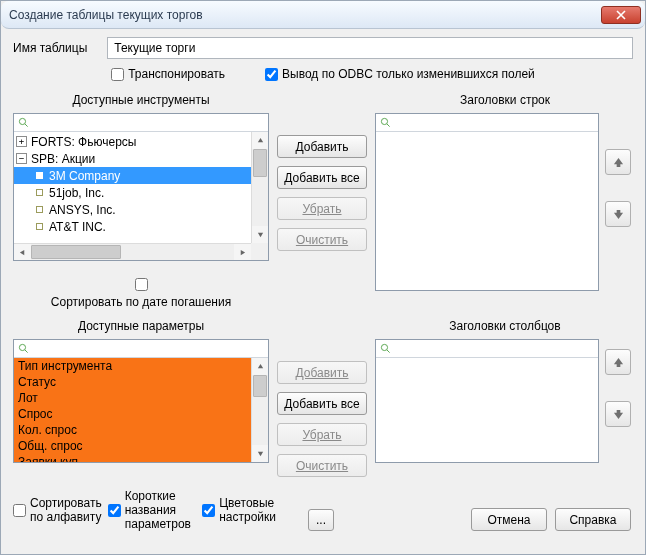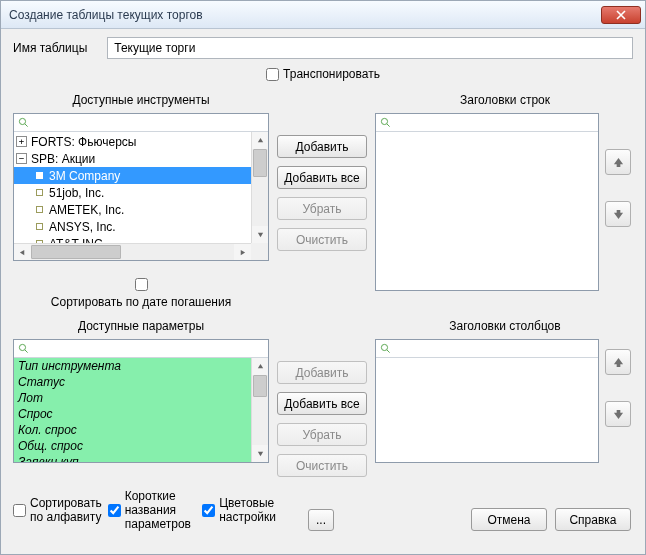--- a/index.html
+++ b/index.html
@@ -1,19 +1,19 @@
 <!DOCTYPE html>
 <html><head>
 <meta charset="utf-8">
 <style>
   * { box-sizing: border-box; }
   html, body { margin: 0; padding: 0; font-family: "Segoe UI", Tahoma, sans-serif; font-size: 12px; color: #000; }
   body { background: #fff; }
   .window { width: 646px; height: 555px; background: #f0f0f0; border: 1px solid #9ca8b6; position: relative; display: flex; flex-direction: column; }
-  .titlebar { height: 28px; background: linear-gradient(#f7fbff, #dde8f5); border-bottom: 1px solid #b8c4d2; display: flex; align-items: center; padding: 0 4px 0 8px; }
+  .titlebar { height: 28px; background: linear-gradient(#f7fbff, #dde8f5); border-bottom: 1px solid #b8c4d2; display: flex; align-items: center; padding: 0 4px 0 8px; border-radius: 8px; }
   .titlebar .title { flex: 1; font-size: 12px; color: #2b3b50; }
   .close-btn { width: 40px; height: 18px; background: linear-gradient(#e67a6e, #c8412f); border: 1px solid #8e2f22; border-radius: 3px; display: flex; align-items: center; justify-content: center; color: #fff; cursor: pointer; }
   .close-btn svg { width: 10px; height: 10px; }
   .content { flex: 1; padding: 8px 12px 10px 12px; display: flex; flex-direction: column; gap: 6px; }
   .row { display: flex; align-items: center; gap: 20px; }
   .label { font-size: 12px; }
   .text-input { flex: 1; height: 22px; border: 1px solid #b0b6bd; background: #fff; padding: 2px 6px; font-size: 12px; }
   .checkrow { display: flex; align-items: center; justify-content: center; gap: 40px; margin-top: 2px; margin-bottom: 2px; }
   .check { display: flex; align-items: center; gap: 4px; }
   input[type="checkbox"] { width: 13px; height: 13px; margin: 0; }
@@ -39,25 +39,25 @@
   .scrollbar-v { position: absolute; right: 0; top: 0; bottom: 17px; width: 17px; background: #f0f0f0; border-left: 1px solid #dcdcdc; display: flex; flex-direction: column; }
   .scrollbar-h { position: absolute; left: 0; right: 17px; bottom: 0; height: 17px; background: #f0f0f0; border-top: 1px solid #dcdcdc; display: flex; }
   .sb-btn { width: 17px; height: 17px; background: #f5f5f5; display: flex; align-items: center; justify-content: center; border: none; }
   .sb-btn svg { width: 7px; height: 7px; fill: #666; }
   .sb-track-v { flex: 1; background: #efefef; position: relative; }
   .sb-thumb-v { position: absolute; left: 1px; right: 1px; top: 0; height: 28px; background: #cdcdcd; border: 1px solid #b5b5b5; border-radius: 1px; }
   .sb-track-h { flex: 1; background: #efefef; position: relative; }
   .sb-thumb-h { position: absolute; top: 1px; bottom: 1px; left: 0; width: 90px; background: #cdcdcd; border: 1px solid #b5b5b5; border-radius: 1px; }
   .sb-corner { position: absolute; right: 0; bottom: 0; width: 17px; height: 17px; background: #f0f0f0; }
   .btn { height: 23px; background: linear-gradient(#fdfdfd, #e6e6e6); border: 1px solid #9a9a9a; border-radius: 3px; font-size: 12px; cursor: pointer; display: flex; align-items: center; justify-content: center; }
-  .btn.disabled { color: #8a8a8a; border-color: #c0c0c0; background: linear-gradient(#f7f7f7, #ececec); cursor: default; }
+  .btn.disabled { color: #8a8a8a; border-color: #c0c0c0; background: linear-gradient(#f7f7f7, #ececec); cursor: default; text-decoration: underline; }
   .arrow-col { width: 28px; display: flex; flex-direction: column; gap: 26px; padding-top: 36px; }
   .arrow-btn { width: 26px; height: 26px; background: linear-gradient(#fdfdfd, #e6e6e6); border: 1px solid #b0b0b0; border-radius: 3px; display: flex; align-items: center; justify-content: center; cursor: pointer; }
   .arrow-btn svg { width: 11px; height: 11px; fill: #707070; }
-  .plainlist { border: 1px solid #8e9bab; background: #86efac; font-size: 12px; overflow: hidden; font-style: italic; }
+  .plainlist { border: 1px solid #8e9bab; background: #f97316; font-size: 12px; overflow: hidden; }
   .plainlist .item { height: 16px; padding: 0 4px; display: flex; align-items: center; }
   .bottom-buttons { display: flex; gap: 8px; justify-content: flex-end; padding: 4px 2px 0 2px; }
   .bottom-buttons .btn { width: 76px; }
   .small-btn { width: 26px; height: 22px; padding: 0; }
   .opts-col { display: flex; flex-direction: row; gap: 6px; margin-top: 6px; }
   .h1 { height: 148px; }
   .h2 { height: 124px; }
 </style>
 </head>
 <body>
@@ -77,20 +77,24 @@
     <div class="row">
       <span class="label">Имя таблицы</span>
       <input class="text-input" type="text" value="Текущие торги" style="">
     </div>
 
     <div class="checkrow">
       <label class="check">
         <input type="checkbox" style="">
         <span>Транспонировать</span>
       </label>
+      <label class="check">
+        <input type="checkbox" checked="" style="">
+        <span>Вывод по ODBC только изменившихся  полей</span>
+      </label>
     </div>
 
     <div class="section-titles">
       <div class="col-left-title">Доступные инструменты</div>
       <div class="col-mid-spacer"></div>
       <div class="col-right-title">Заголовки строк</div>
     </div>
 
     <div class="panel-row">
       <div class="panel-left">
@@ -112,24 +116,20 @@
                 <span class="tree-toggle">−</span>
                 <span>SPB: Акции</span>
               </div>
               <div class="tree-row selected">
                 <span class="tree-leaf-sq"></span>
                 <span>3M Company</span>
               </div>
               <div class="tree-row">
                 <span class="tree-leaf-sq"></span>
                 <span>51job, Inc.</span>
-              </div>
-              <div class="tree-row">
-                <span class="tree-leaf-sq"></span>
-                <span>AMETEK, Inc.</span>
               </div>
               <div class="tree-row">
                 <span class="tree-leaf-sq"></span>
                 <span>ANSYS, Inc.</span>
               </div>
               <div class="tree-row">
                 <span class="tree-leaf-sq"></span>
                 <span>AT&amp;T INC.</span>
               </div>
             </div>

